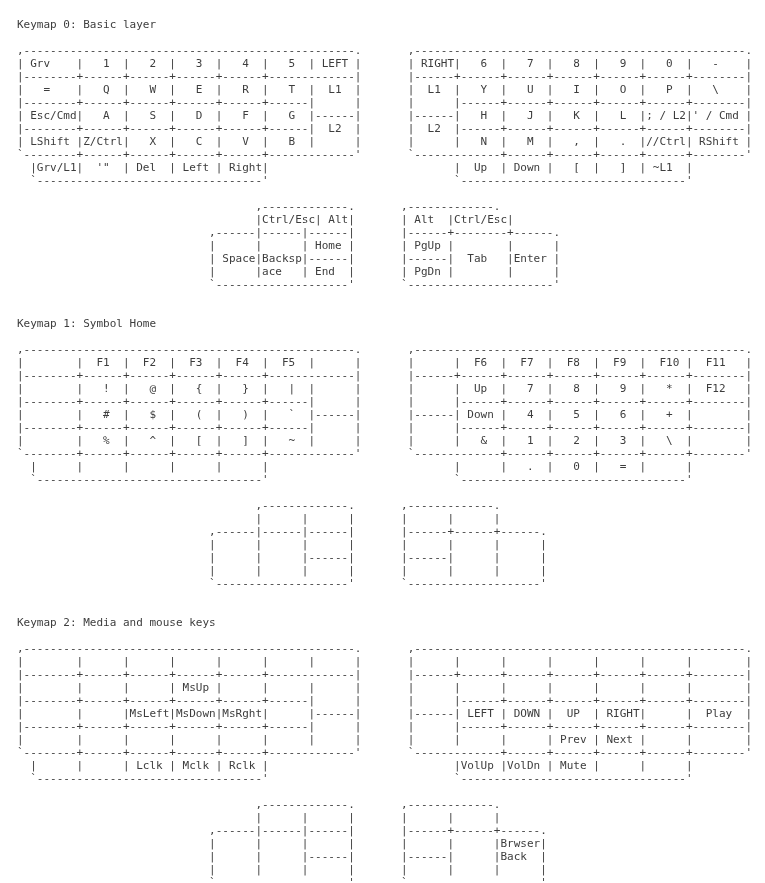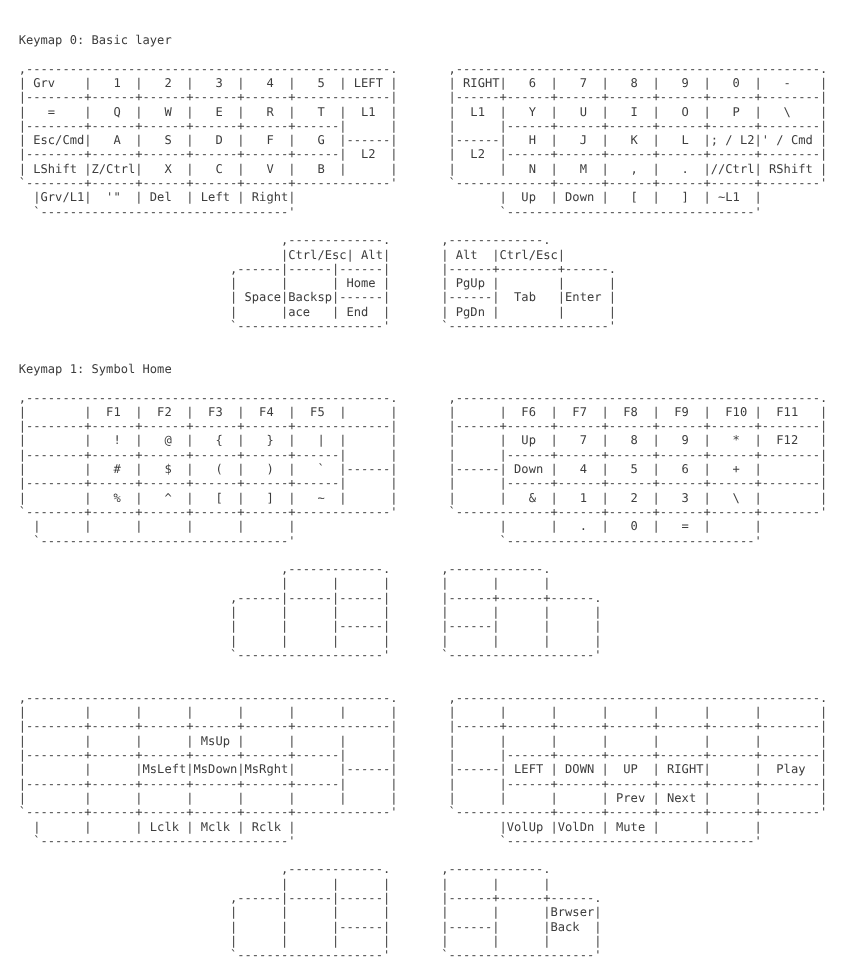--- a/index.html
+++ b/index.html
@@ -18,21 +18,21 @@
     font-family: "DejaVu Sans Mono", "Liberation Mono", monospace;
     font-size: 11px;
     line-height: 13px;
     color: #3d3d3d;
   }
   .keymap-section {
     margin: 0 0 26px 0;
   }
   .keymap-title {
     height: 13px;
-    margin: 16px 0 13px 0;
+    margin: 4px 0 13px 0;
     white-space: pre;
   }
   .keymap-art {
     margin: 0;
     white-space: pre;
   }
 </style>
 </head>
 <body>
 
@@ -78,20 +78,21 @@
                                     ,-------------.       ,-------------.
                                     |      |      |       |      |      |
                              ,------|------|------|       |------+------+------.
                              |      |      |      |       |      |      |      |
                              |      |      |------|       |------|      |      |
                              |      |      |      |       |      |      |      |
                              `--------------------'       `--------------------'</pre>
   </div>
 
   <div class="keymap-section">
+    <div class="keymap-title">Keymap 2: Media and mouse keys</div>
     <pre class="keymap-art">,--------------------------------------------------.       ,--------------------------------------------------.
 |        |      |      |      |      |      |      |       |      |      |      |      |      |      |        |
 |--------+------+------+------+------+-------------|       |------+------+------+------+------+------+--------|
 |        |      |      | MsUp |      |      |      |       |      |      |      |      |      |      |        |
 |--------+------+------+------+------+------|      |       |      |------+------+------+------+------+--------|
 |        |      |MsLeft|MsDown|MsRght|      |------|       |------| LEFT | DOWN |  UP  | RIGHT|      |  Play  |
 |--------+------+------+------+------+------|      |       |      |------+------+------+------+------+--------|
 |        |      |      |      |      |      |      |       |      |      |      | Prev | Next |      |        |
 `--------+------+------+------+------+-------------'       `-------------+------+------+------+------+--------'
   |      |      | Lclk | Mclk | Rclk |                            |VolUp |VolDn | Mute |      |      |

